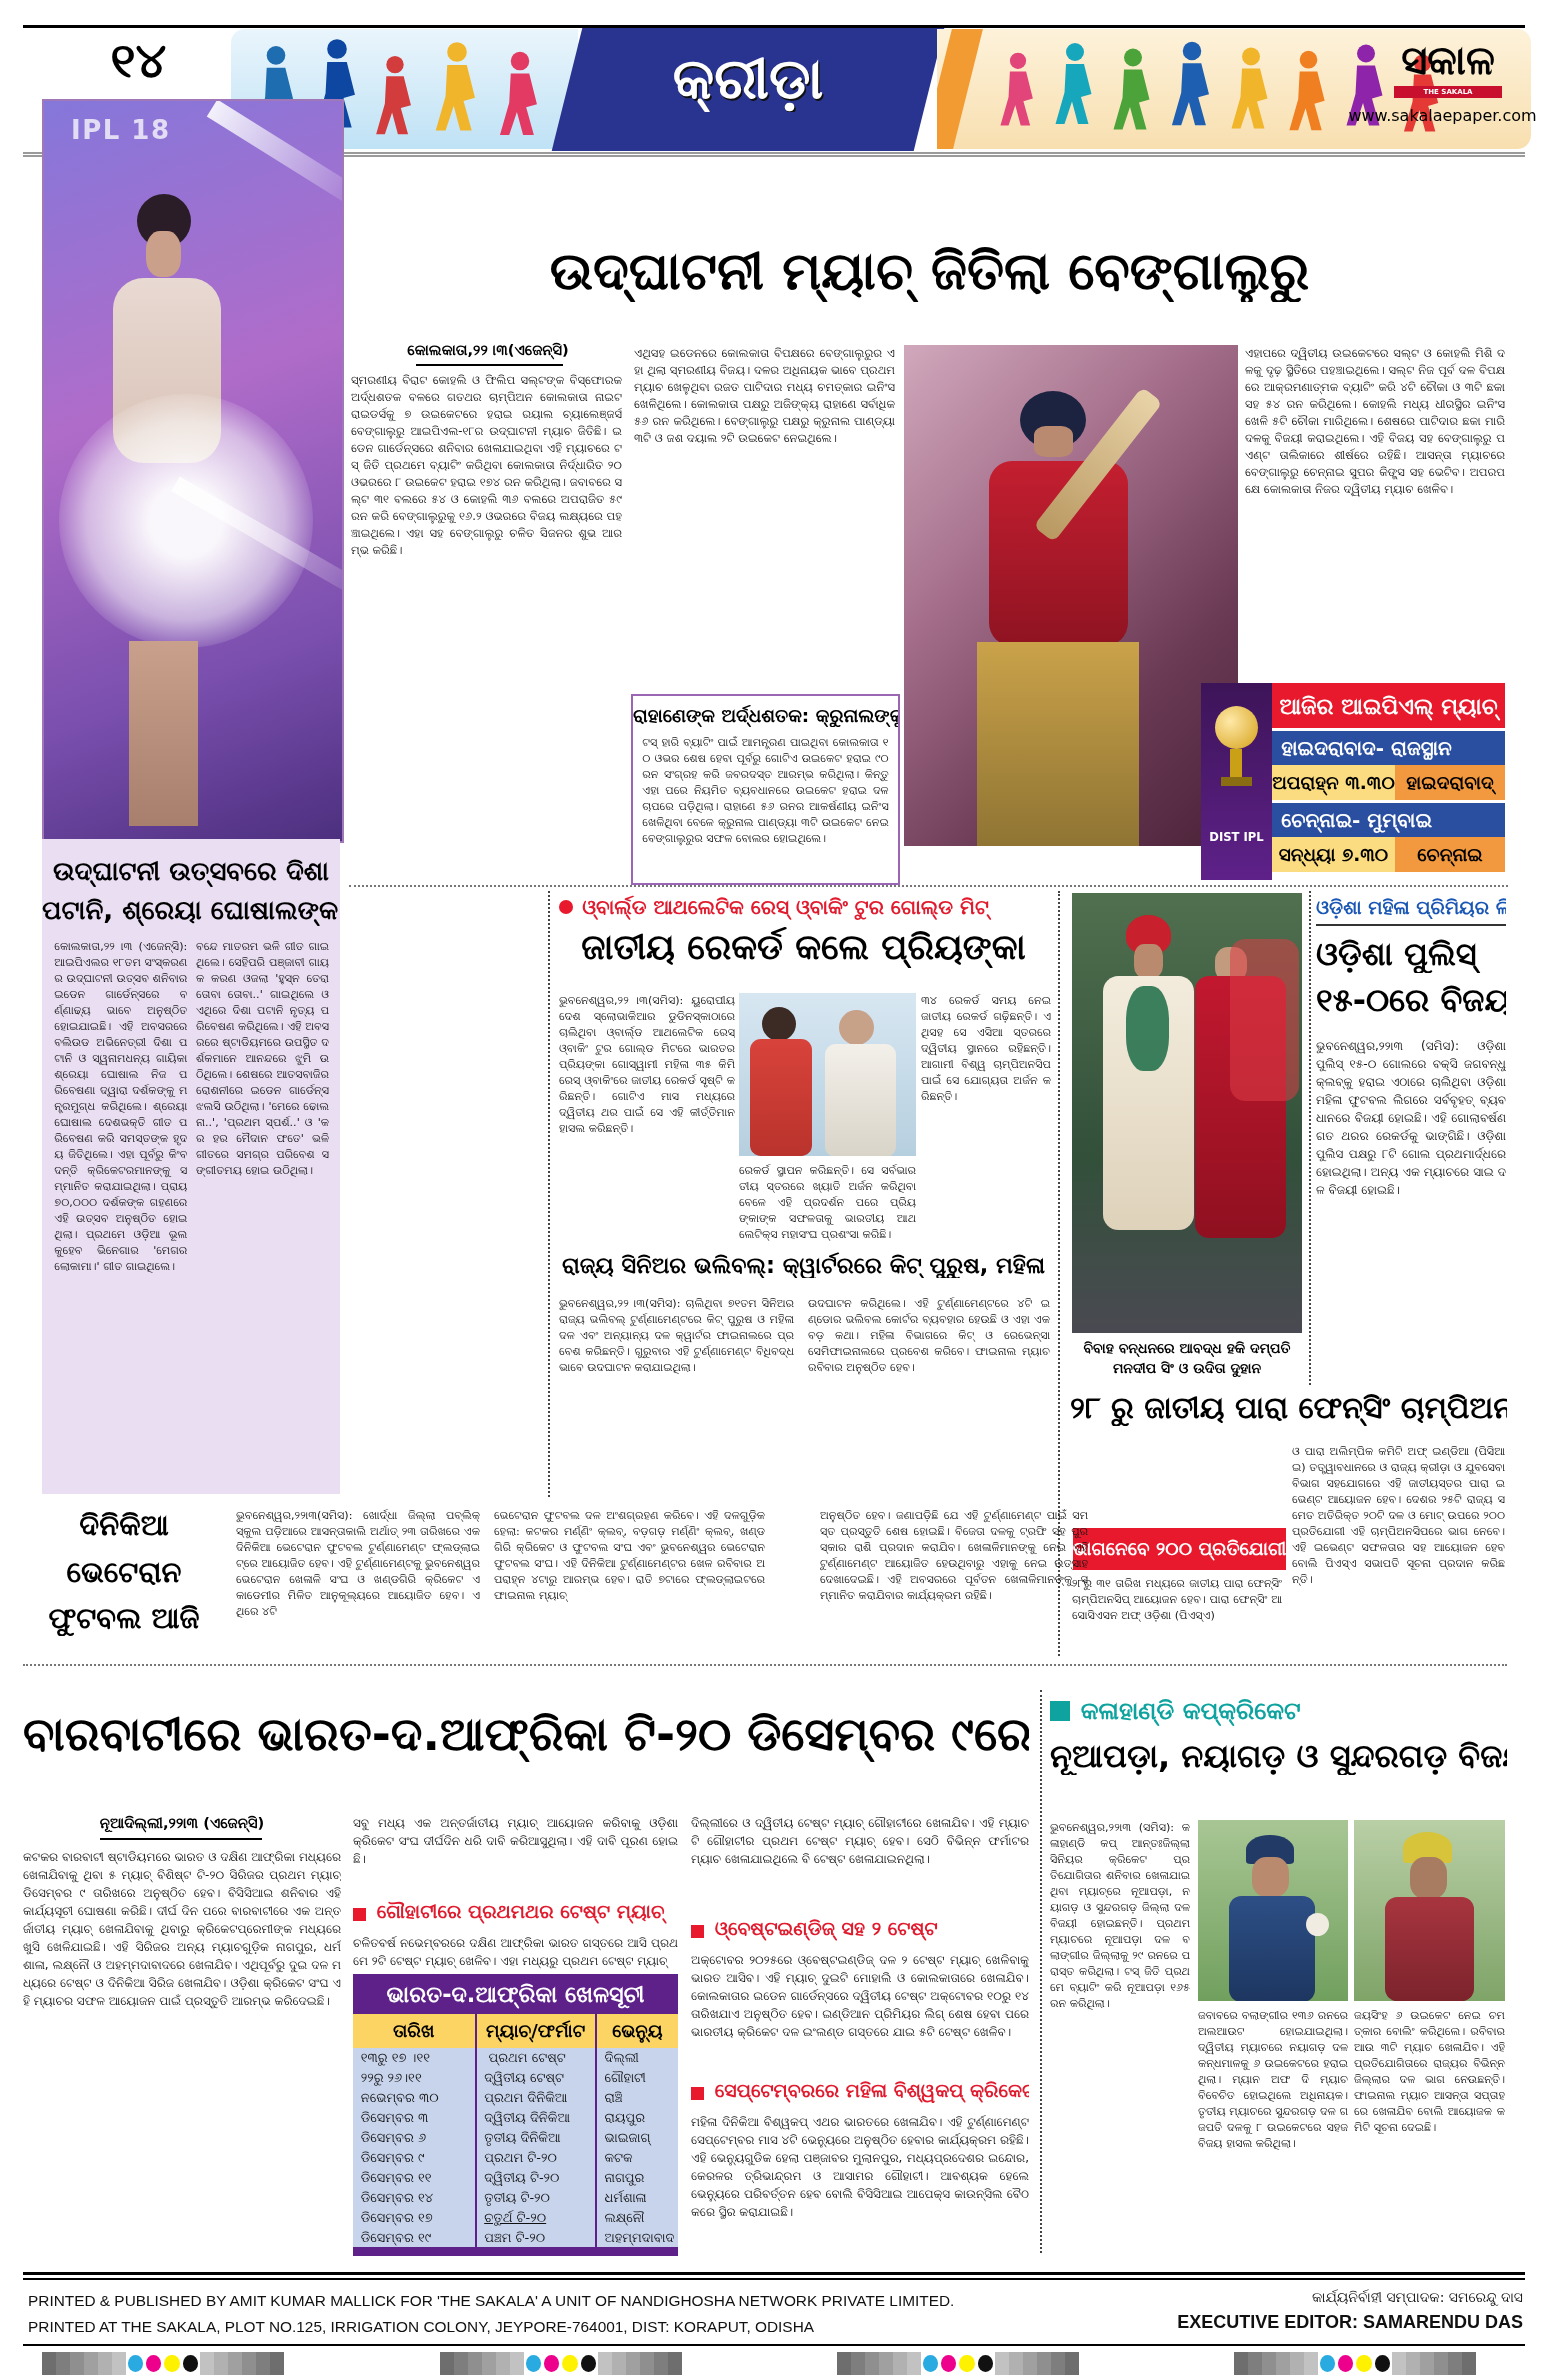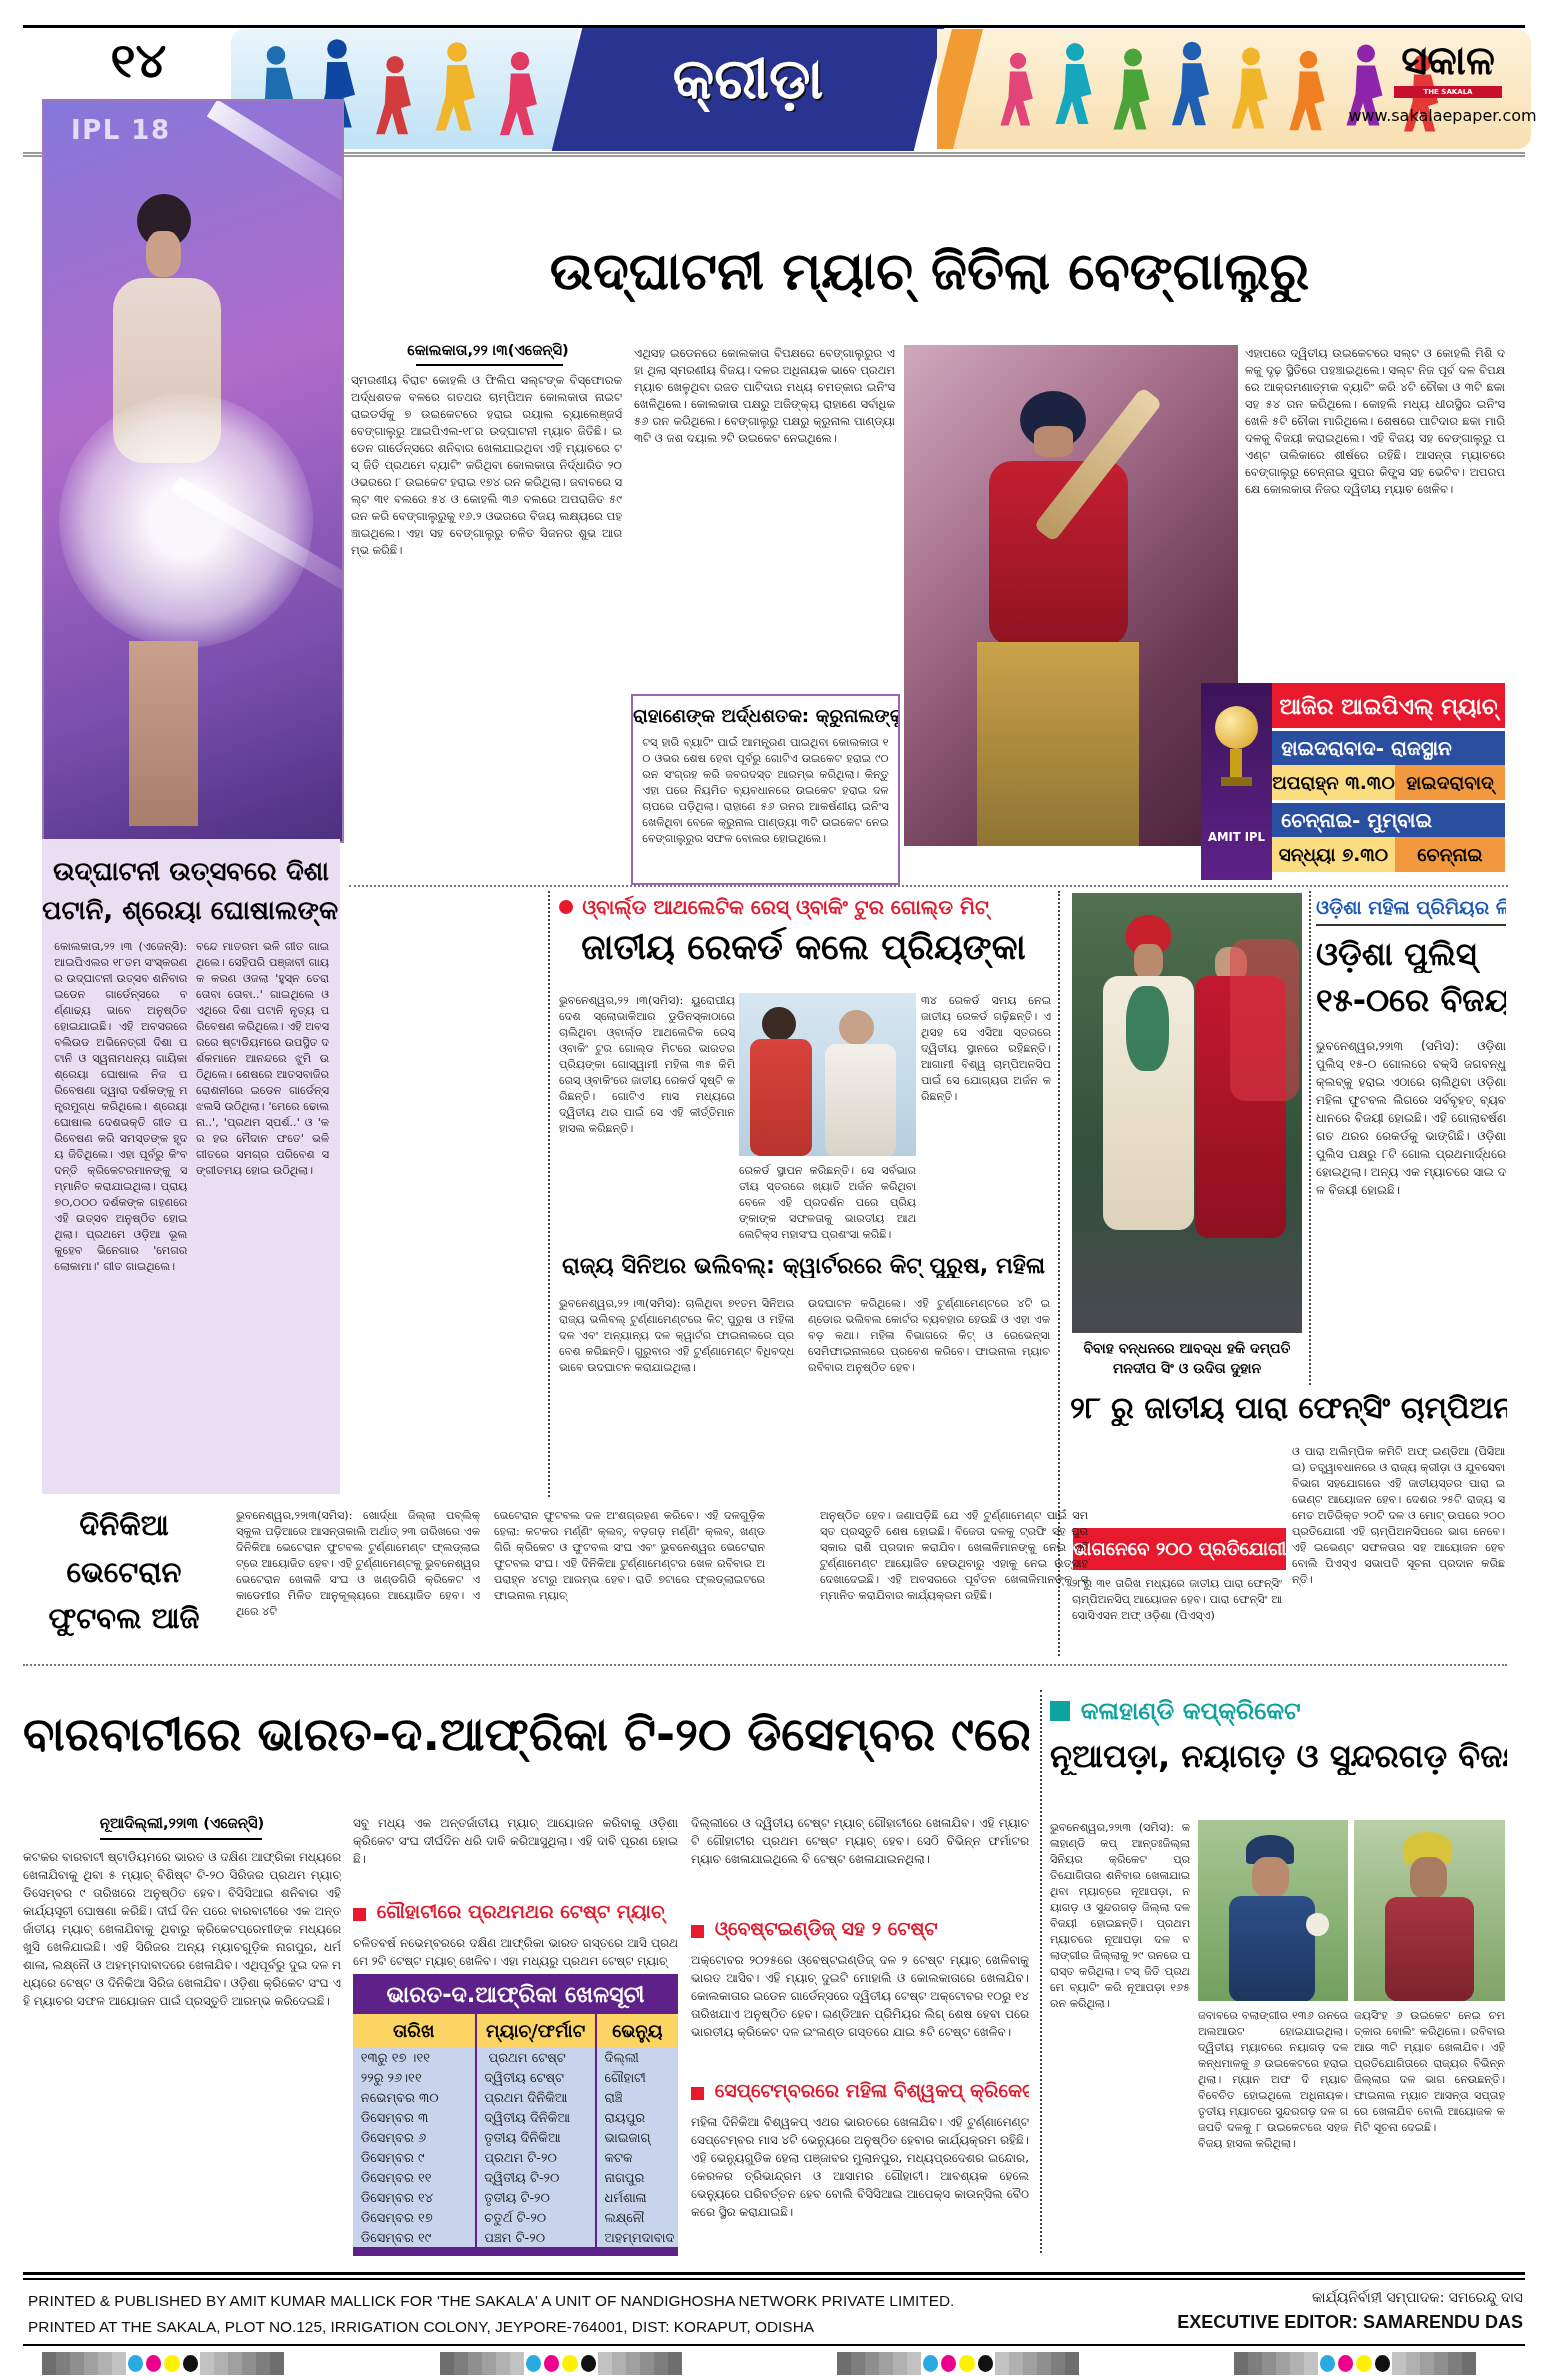--- a/index.html
+++ b/index.html
@@ -134,21 +134,21 @@
   <div class="abs" style="left:73px;top:297px;width:162px;height:204px;background:linear-gradient(180deg,#caa24a,#8f7433)"></div>
 </div>
 
 <div class="abs bt" style="left:1245px;top:345px;width:260px;height:333px;font-size:11.6px;line-height:17px">ଏହାପରେ ଦ୍ୱିତୀୟ ଉଇକେଟରେ ସଲ୍ଟ ଓ କୋହଲି ମିଶି ଦଳକୁ ଦୃଢ଼ ସ୍ଥିତିରେ ପହଞ୍ଚାଇଥିଲେ। ସଲ୍ଟ ନିଜ ପୂର୍ବ ଦଳ ବିପକ୍ଷରେ ଆକ୍ରମଣାତ୍ମକ ବ୍ୟାଟିଂ କରି ୪ଟି ଚୌକା ଓ ୩ଟି ଛକା ସହ ୫୪ ରନ କରିଥିଲେ। କୋହଲି ମଧ୍ୟ ଧୀରସ୍ଥିର ଇନିଂସ ଖେଳି ୫ଟି ଚୌକା ମାରିଥିଲେ। ଶେଷରେ ପାଟିଦାର ଛକା ମାରି ଦଳକୁ ବିଜୟୀ କରାଇଥିଲେ। ଏହି ବିଜୟ ସହ ବେଙ୍ଗାଲୁରୁ ପଏଣ୍ଟ ତାଲିକାରେ ଶୀର୍ଷରେ ରହିଛି। ଆସନ୍ତା ମ୍ୟାଚରେ ବେଙ୍ଗାଲୁରୁ ଚେନ୍ନାଇ ସୁପର କିଙ୍ଗ୍ସ ସହ ଭେଟିବ। ଅପରପକ୍ଷେ କୋଲକାତା ନିଜର ଦ୍ୱିତୀୟ ମ୍ୟାଚ ଖେଳିବ।</div>
 
 <div class="abs" style="left:1201px;top:683px;width:304px;height:197px;background:#fff">
   <div class="abs" style="left:0;top:0;width:71px;height:197px;background:linear-gradient(180deg,#3d1458,#5e2189);overflow:hidden">
     <div class="abs" style="left:14px;top:23px;width:43px;height:43px;border-radius:50%;background:radial-gradient(circle at 35% 35%,#ffe9a8,#d4a017)"></div>
     <div class="abs" style="left:29px;top:66px;width:12.3px;height:28px;background:#caa017"></div>
     <div class="abs" style="left:20px;top:94px;width:31px;height:9.3px;background:#8a6d12"></div>
-    <div class="abs ctr" style="left:0;top:147px;width:71px;font-size:11.6px;font-weight:bold;color:#fff">AMIT IPL</div>
+    <div class="abs ctr" style="left:0;top:147px;width:71px;font-size:11.6px;font-weight:bold;color:#fff">DIST IPL</div>
   </div>
   <div class="abs cell" style="left:71px;top:0;width:233px;height:45px;background:#e8192c;color:#fff;font-size:22.4px;white-space:nowrap">ଆଜିର ଆଇପିଏଲ୍ ମ୍ୟାଚ୍</div>
   <div class="abs cell" style="left:71px;top:48px;width:233px;height:34px;background:#2b4fa0;color:#fff;font-size:20px;justify-content:flex-start;padding-left:9.3px;box-sizing:border-box;white-space:nowrap">ହାଇଦରାବାଦ- ରାଜସ୍ଥାନ</div>
   <div class="abs cell" style="left:71px;top:82px;width:123px;height:35px;background:#fbdc80;font-size:18.5px;white-space:nowrap">ଅପରାହ୍ନ ୩.୩୦</div>
   <div class="abs cell" style="left:194px;top:82px;width:110px;height:35px;background:#f2993f;font-size:18.5px;white-space:nowrap">ହାଇଦରାବାଦ୍</div>
   <div class="abs cell" style="left:71px;top:120px;width:233px;height:34px;background:#2b4fa0;color:#fff;font-size:20px;justify-content:flex-start;padding-left:9.3px;box-sizing:border-box;white-space:nowrap">ଚେନ୍ନାଇ- ମୁମ୍ବାଇ</div>
   <div class="abs cell" style="left:71px;top:154px;width:123px;height:35px;background:#fbdc80;font-size:18.5px;white-space:nowrap">ସନ୍ଧ୍ୟା ୭.୩୦</div>
   <div class="abs cell" style="left:194px;top:154px;width:110px;height:35px;background:#f2993f;font-size:18.5px;white-space:nowrap">ଚେନ୍ନାଇ</div>
 </div>
 
@@ -265,21 +265,21 @@
           <div style="width: 37%; border-right: 2.3px solid rgb(94, 33, 137); box-sizing: border-box;">ଦ୍ୱିତୀୟ ଟି-୨୦</div>
           <div style="width: 25%; box-sizing: border-box;">ନାଗପୁର</div>
         </div>
         <div class="srow">
           <div style="width: 38%; border-right: 2.3px solid rgb(94, 33, 137); box-sizing: border-box;">ଡିସେମ୍ବର ୧୪</div>
           <div style="width: 37%; border-right: 2.3px solid rgb(94, 33, 137); box-sizing: border-box;">ତୃତୀୟ ଟି-୨୦</div>
           <div style="width: 25%; box-sizing: border-box;">ଧର୍ମଶାଳା</div>
         </div>
         <div class="srow">
           <div style="width: 38%; border-right: 2.3px solid rgb(94, 33, 137); box-sizing: border-box;">ଡିସେମ୍ବର ୧୭</div>
-          <div style="width: 37%; border-right: 2.3px solid rgb(94, 33, 137); box-sizing: border-box;">ଚତୁର୍ଥ ଟି-୨୦</div>
+          <div style="width: 37%; border-right: 2.3px solid rgb(94, 33, 137); box-sizing: border-box; text-decoration: underline;">ଚତୁର୍ଥ ଟି-୨୦</div>
           <div style="width: 25%; box-sizing: border-box;">ଲକ୍ଷ୍ନୌ</div>
         </div>
         <div class="srow">
           <div style="width: 38%; border-right: 2.3px solid rgb(94, 33, 137); box-sizing: border-box;">ଡିସେମ୍ବର ୧୯</div>
           <div style="width: 37%; border-right: 2.3px solid rgb(94, 33, 137); box-sizing: border-box;">ପଞ୍ଚମ ଟି-୨୦</div>
           <div style="width: 25%; box-sizing: border-box;">ଅହମ୍ମଦାବାଦ</div>
         </div>
       </div>
   <div style="height:9.3px;background:#5e2189"></div>
 </div>

